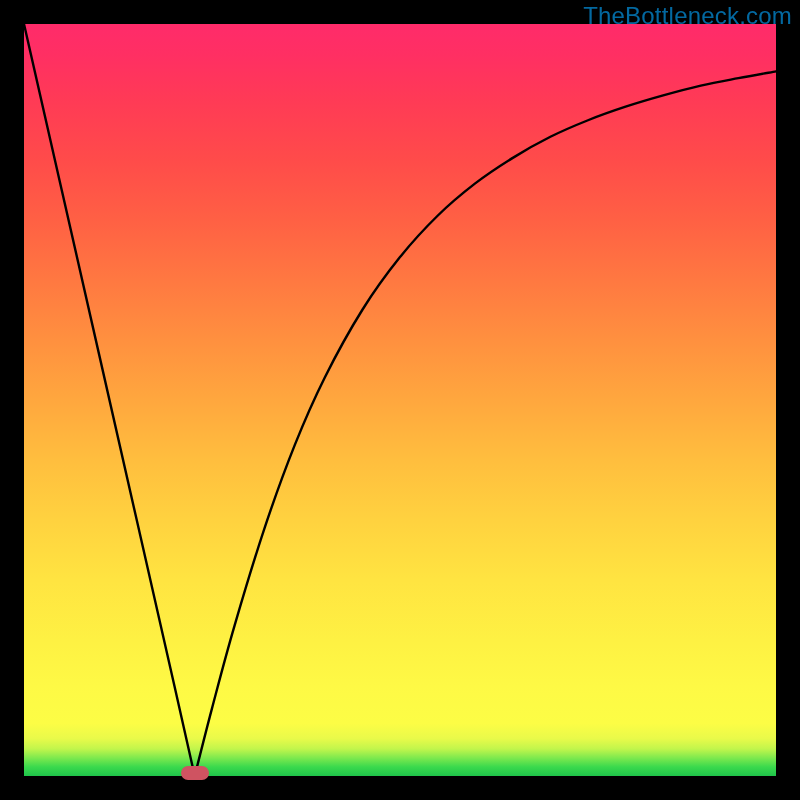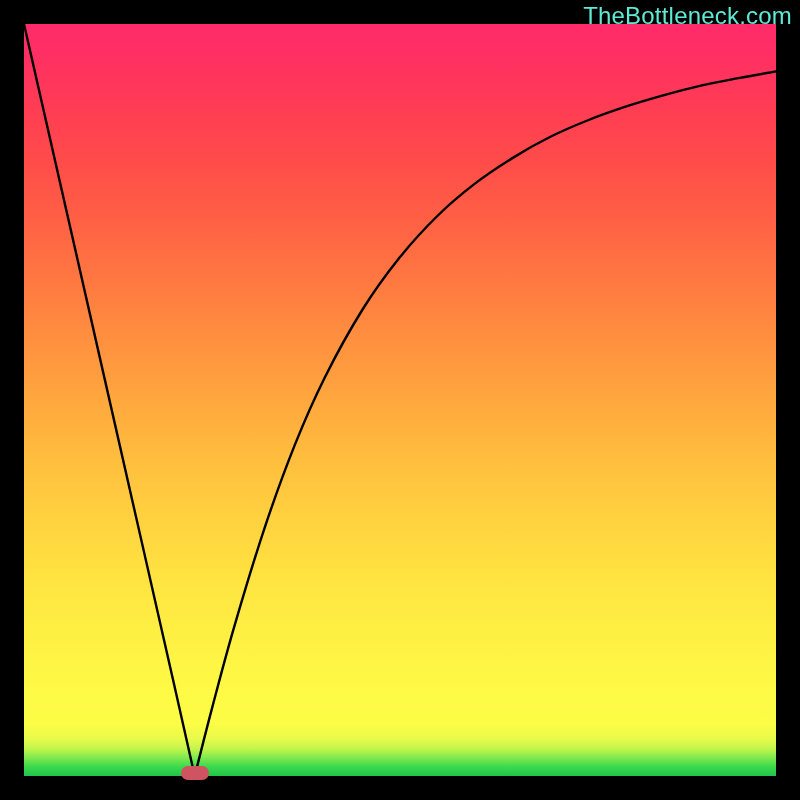--- a/index.html
+++ b/index.html
@@ -46,21 +46,21 @@
       #ff4b4a 82%,
       #ff3a56 90%,
       #ff2f63 96%,
       #ff2b6a 100%
     );
   }
   .watermark {
     position: absolute;
     top: 2px;
     right: 8px;
-    color: #5eead4;
+    color: #0369a1;
     font-size: 24px;
     font-weight: 500;
     letter-spacing: 0.2px;
     user-select: none;
     margin-left: 8px;
   }
   svg.curve {
     position: absolute;
     left: 0;
     top: 0;

